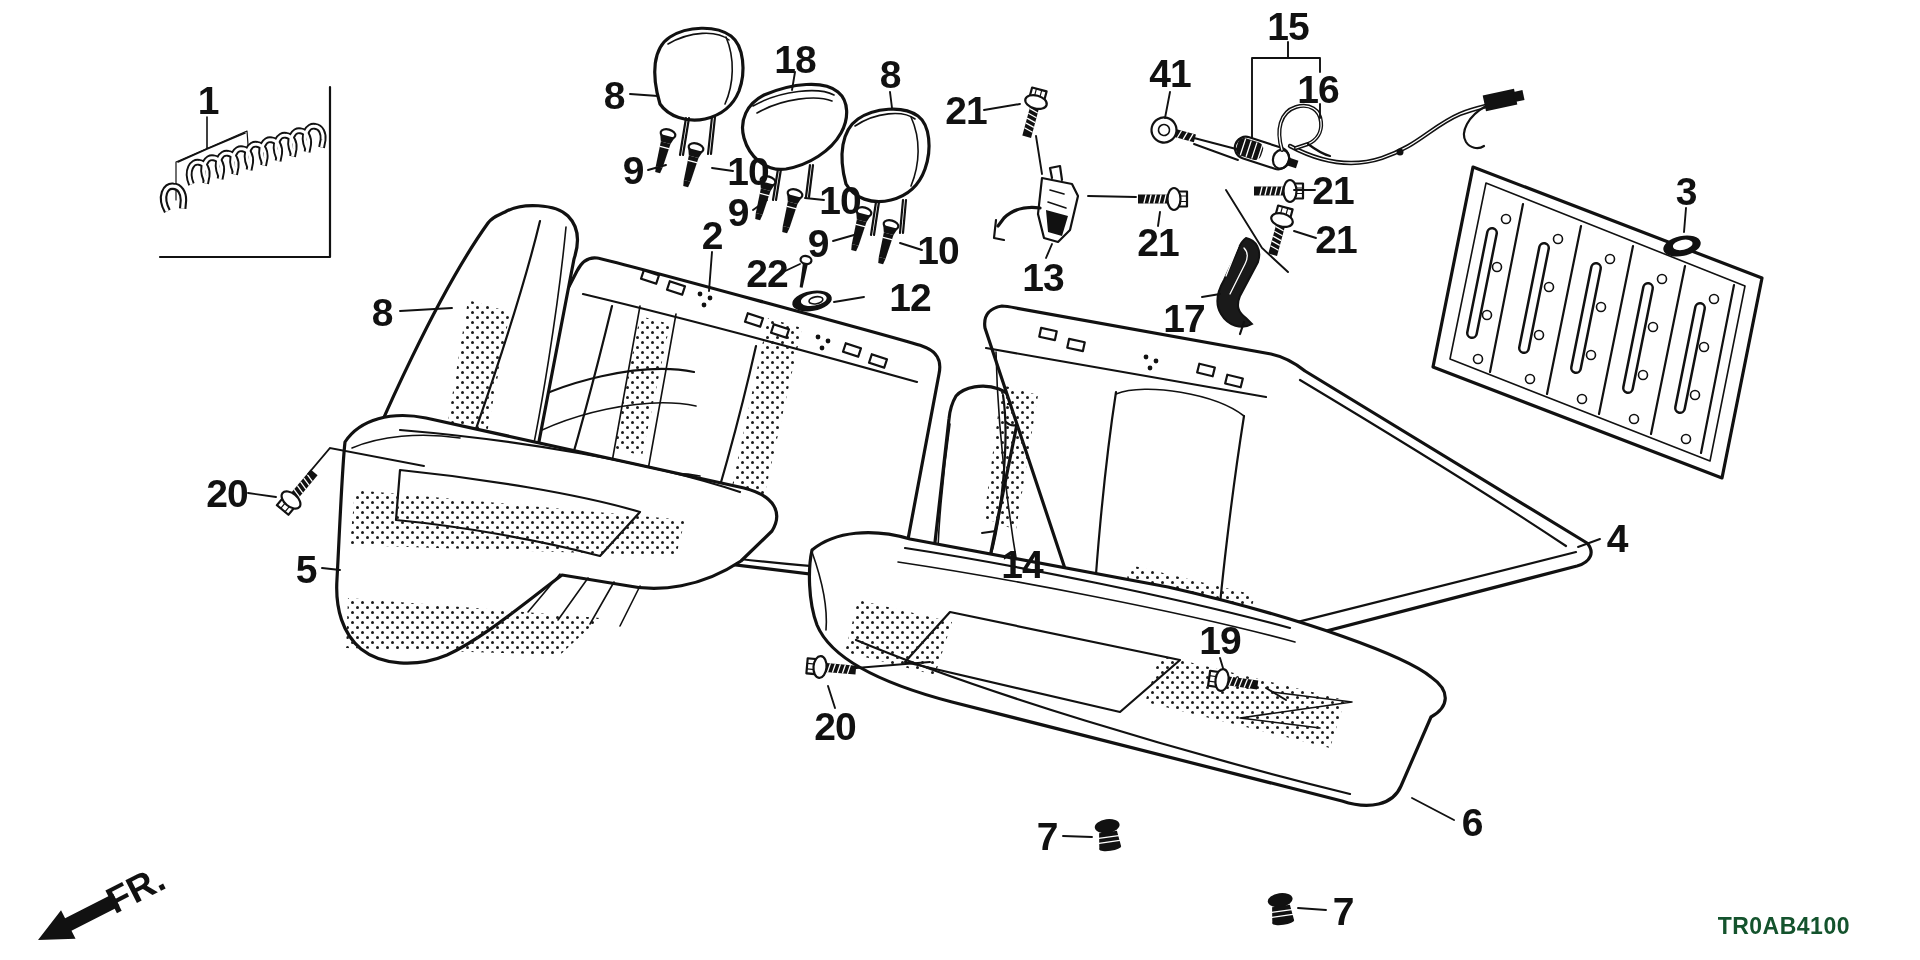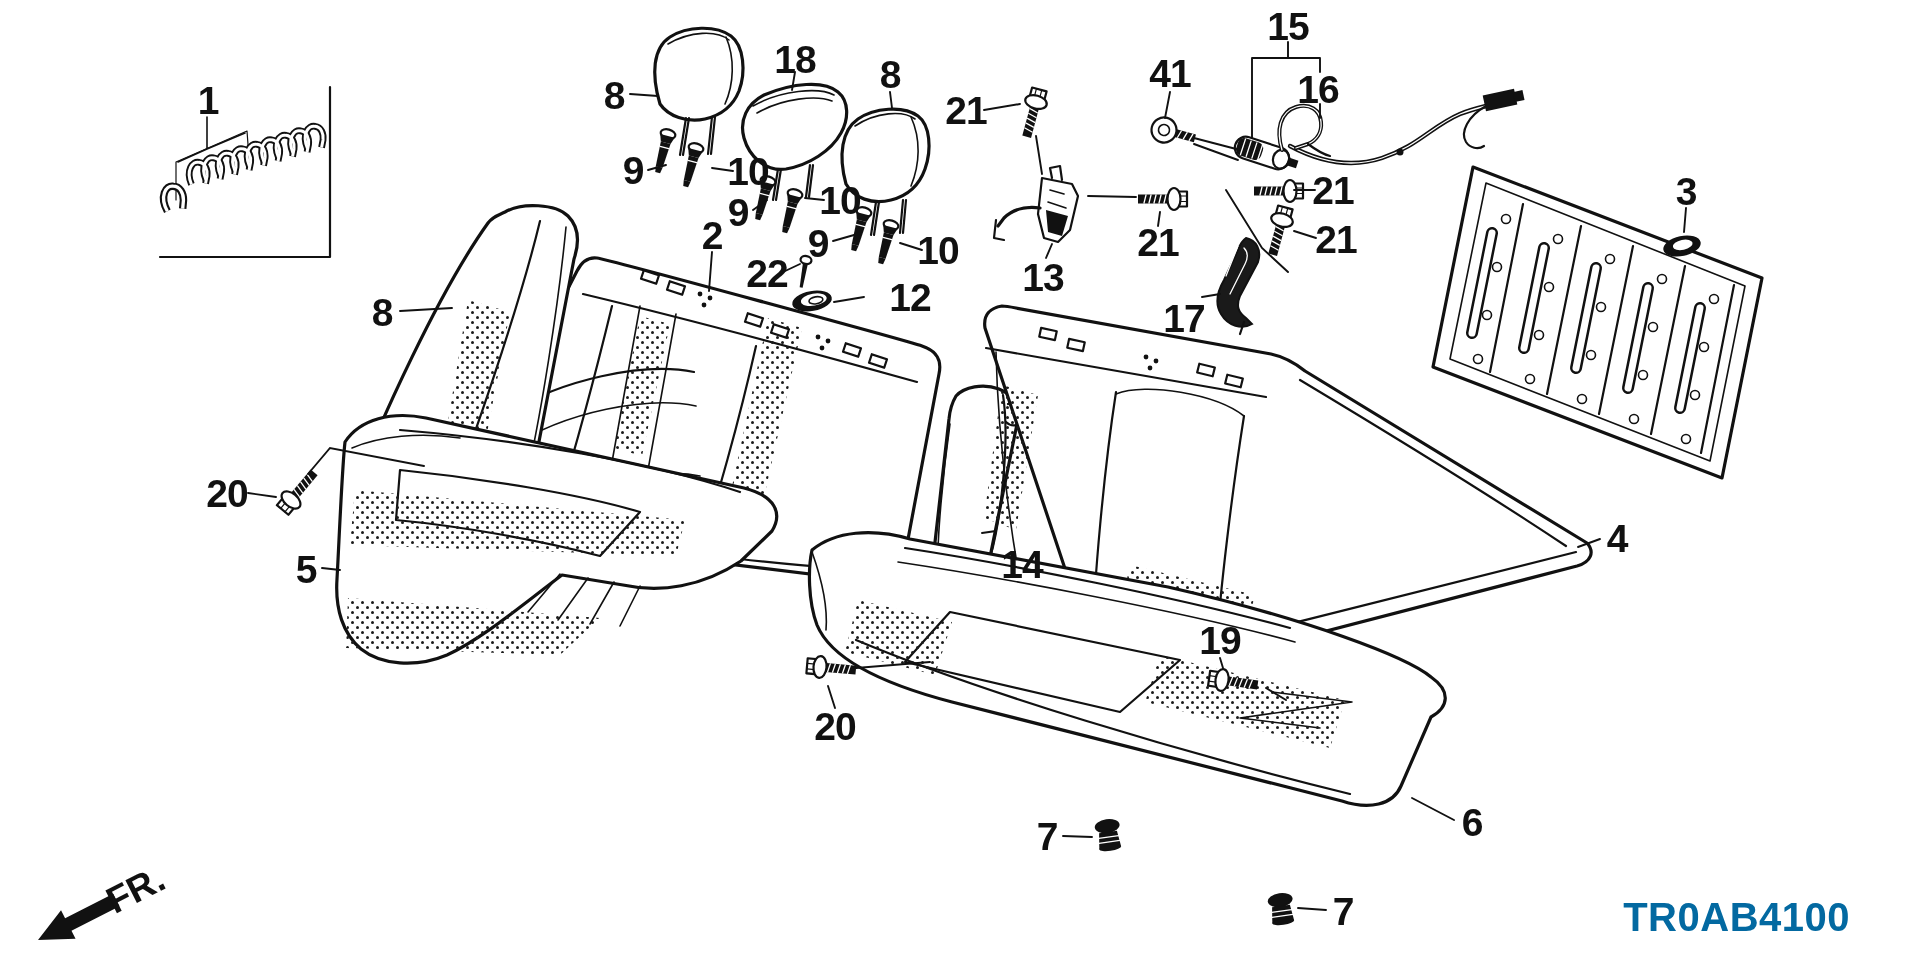--- a/index.html
+++ b/index.html
@@ -1,20 +1,20 @@
 <!DOCTYPE html>
 <html><head>
 <meta charset="utf-8">
 <style>
   html,body{margin:0;padding:0;width:1920px;height:960px;overflow:hidden;background:#fff;}
   .stage{position:relative;width:1920px;height:960px;background:#fff;font-family:"Liberation Sans",sans-serif;}
   .stage svg{position:absolute;left:0;top:0;}
   .plabel{position:absolute;transform:translate(-50%,-50%);font-size:39px;font-weight:bold;color:#111;
           letter-spacing:-1px;line-height:1;white-space:nowrap;}
-  .code{position:absolute;right:70px;bottom:20px;font-size:40px;font-weight:600;color:#0369a1;letter-spacing:.5px;}
+  .code{position:absolute;right:70px;bottom:20px;font-size:23px;font-weight:600;color:#14532d;letter-spacing:.5px;}
   .ln{fill:none;stroke:#111;stroke-linecap:round;stroke-linejoin:round;}
   .w3{stroke-width:3.2;} .w2{stroke-width:2.2;} .w15{stroke-width:1.6;} .w1{stroke-width:1.2;}
   .fw{fill:#fff;} .fd{fill:#111;stroke:none;}
   .ldr{fill:none;stroke:#111;stroke-width:1.9;stroke-linecap:round;}
   .wl{fill:none;stroke:#fff;stroke-width:1.3;stroke-linecap:round;}
 </style>
 </head>
 <body>
 
 <div class="stage">

